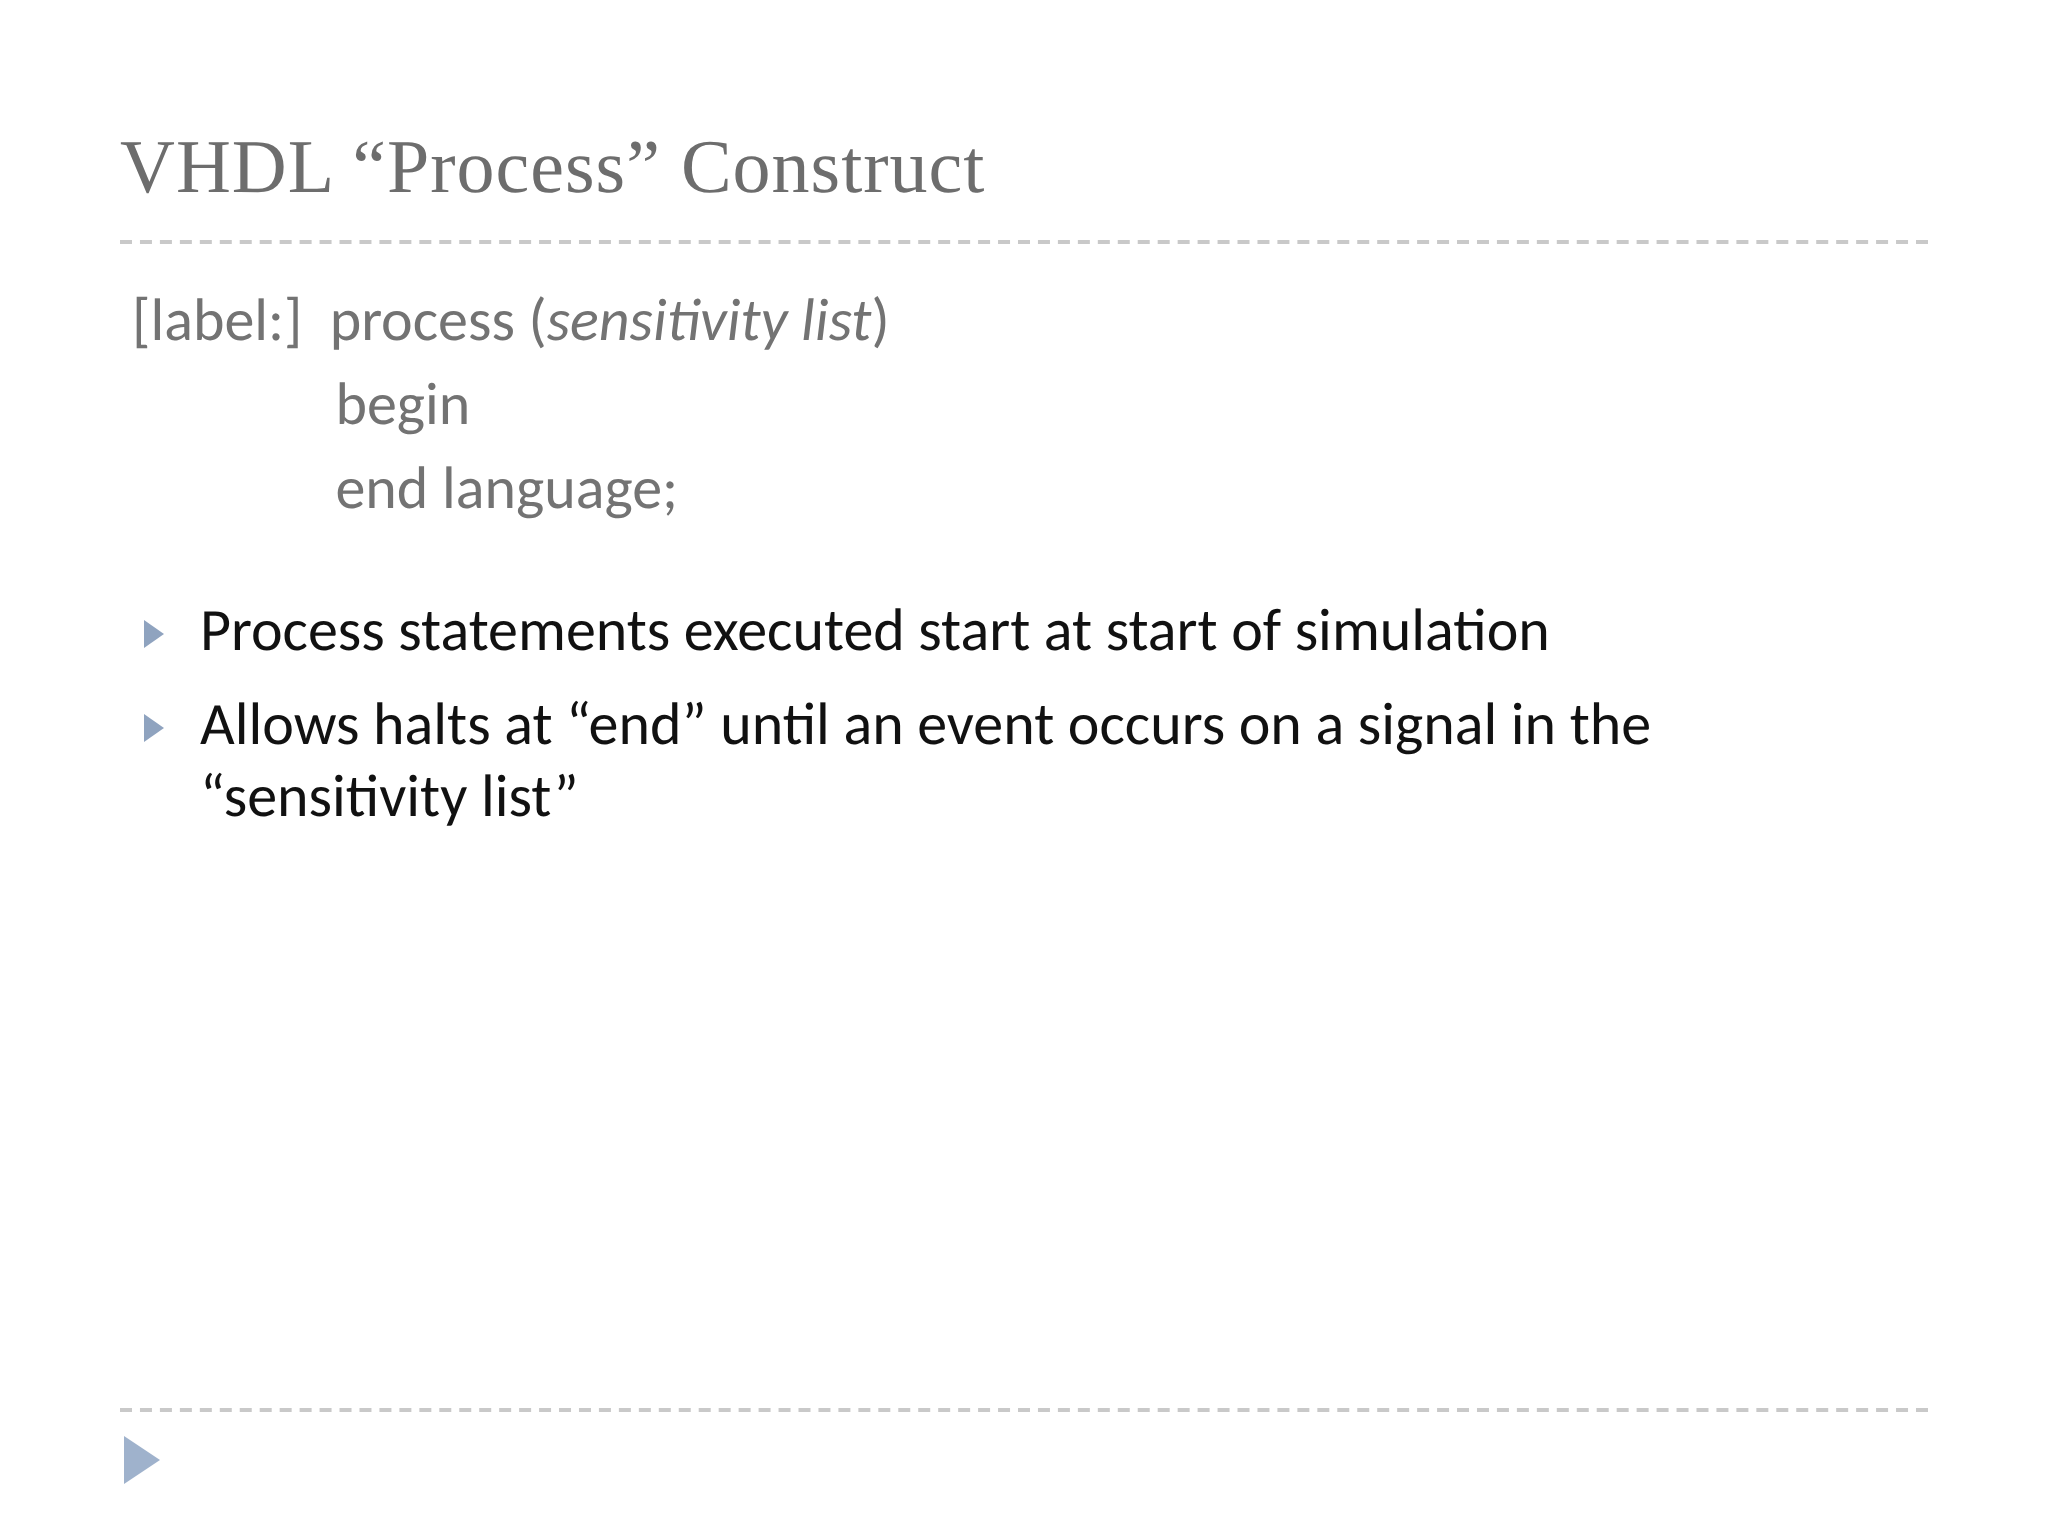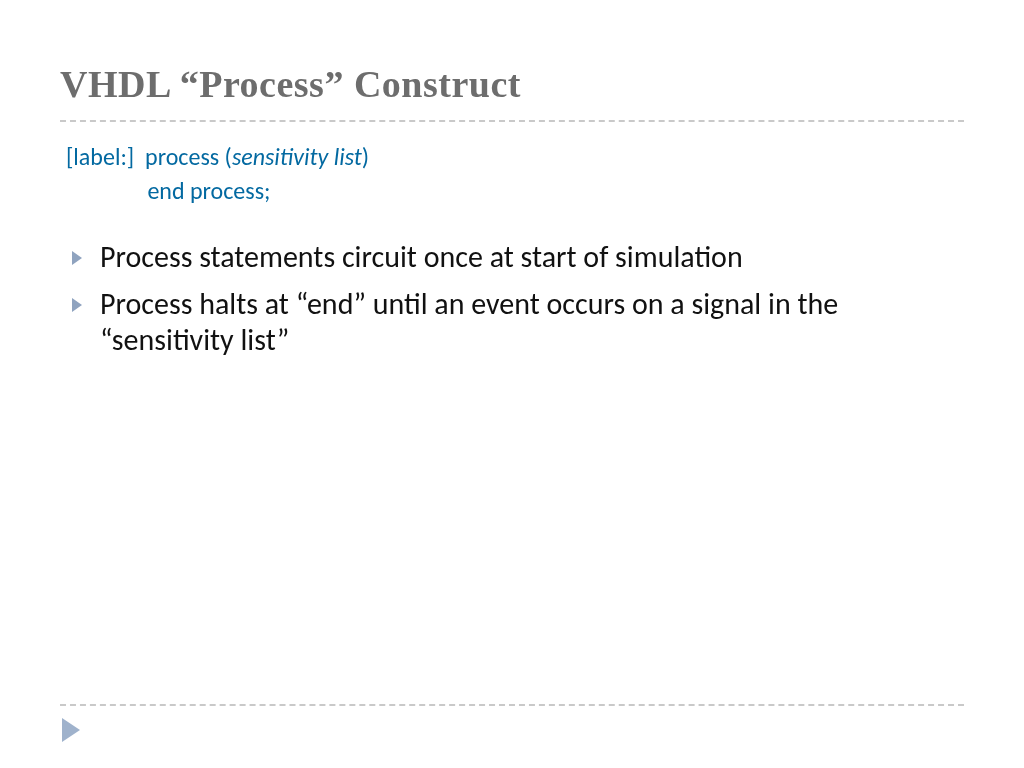--- a/index.html
+++ b/index.html
@@ -11,34 +11,34 @@
     color: #222;
     position: relative;
     overflow: hidden;
   }
   .slide {
     padding: 62px 60px 0 60px;
   }
   .title {
     font-family: "Georgia", "Times New Roman", serif;
     font-size: 38px;
-    font-weight: 700;
+    font-weight: 400;
     color: #6d6d6d;
     letter-spacing: 0.5px;
     margin-bottom: 14px;
   }
   .hr-top {
     border: none;
     border-top: 2px dashed #c9c9c9;
     margin-bottom: 18px;
   }
   .syntax {
-    font-size: 24px;
+    font-size: 30px;
     line-height: 1.4;
-    color: #0369a1;
+    color: #737373;
     margin-left: 6px;
     margin-bottom: 32px;
   }
   .syntax .line { white-space: pre; }
   .it { font-style: italic; }
   ul.bullets {
     list-style: none;
     margin-left: 6px;
   }
   ul.bullets li {
@@ -83,24 +83,25 @@
 <body>
 
 <div class="slide">
 
   <h1 class="title">VHDL “Process” Construct</h1>
 
   <hr class="hr-top">
 
   <div class="syntax">
     <div class="line"><span>[label:]  process (</span><span class="it">sensitivity list</span><span>)</span></div>
-    <div class="line">               <span>end process;</span></div>
+    <div class="line">               <span>begin</span></div>
+    <div class="line">               <span>end language;</span></div>
   </div>
 
   <ul class="bullets">
-    <li>Process statements circuit once at start of simulation</li>
-    <li>Process halts at “end” until an event occurs on a signal in the “sensitivity list”</li>
+    <li>Process statements executed start at start of simulation</li>
+    <li>Allows halts at “end” until an event occurs on a signal in the “sensitivity list”</li>
   </ul>
 
 </div>
 
 <hr class="hr-bottom">
 <div class="corner-arrow"></div>
 
 </body></html>

